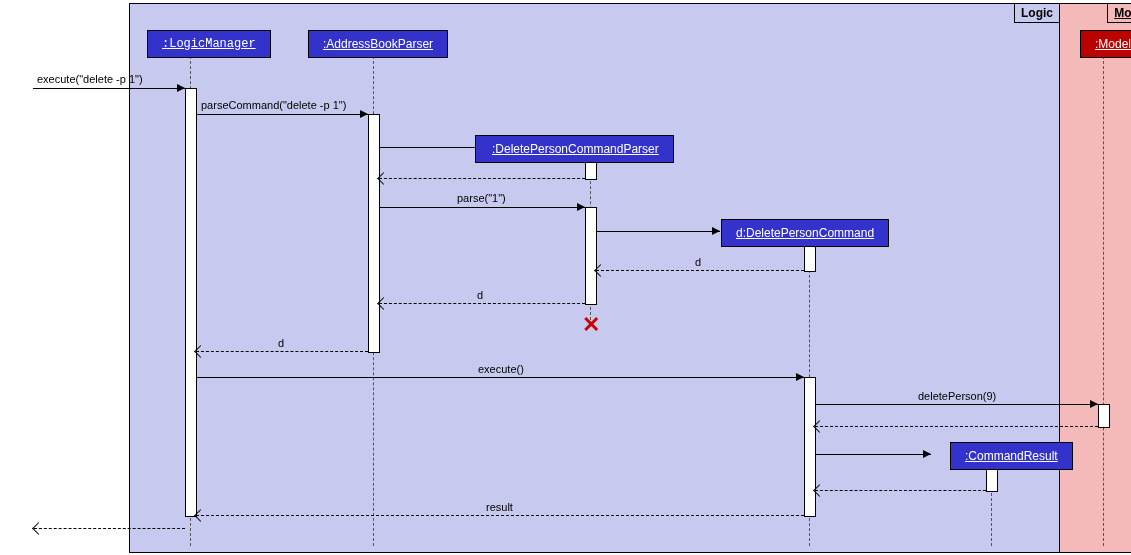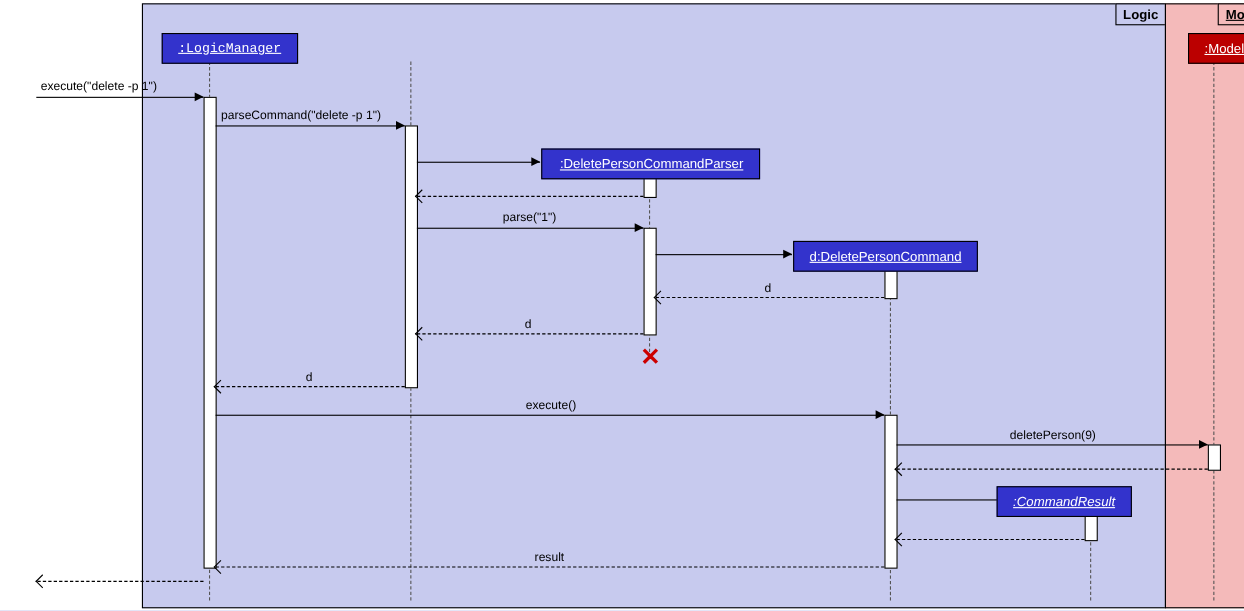--- a/index.html
+++ b/index.html
@@ -129,23 +129,24 @@
 <div class="container">
 
   <div class="package logic-pkg">
     <div class="package-label logic-label">Logic</div>
   </div>
   <div class="package model-pkg">
     <div class="package-label model-label">Model</div>
   </div>
 
   <div class="object-box" style="left:118px; top:30px;font-family:Liberation Mono, monospace;">:LogicManager</div>
-  <div class="object-box" style="left:463px; top:135px;padding-left:16px;">:DeletePersonCommandParser</div>
+  <div class="object-box" style="left:279px; top:30px;">:AddressBookParser</div>
+  <div class="object-box" style="left:446px; top:135px;padding-left:16px;">:DeletePersonCommandParser</div>
   <div class="object-box" style="left:692px; top:219px;">d:DeletePersonCommand</div>
-  <div class="object-box" style="left:877px; top:442px;font-style:italic;">:CommandResult</div>
+  <div class="object-box" style="left:921px; top:442px;">:CommandResult</div>
   <div class="object-box red" style="left:1051px; top:30px;">:Model</div>
 
   <div class="lifeline" style="left:161px; top:56px; height:490px;"></div>
   <div class="lifeline" style="left:344px; top:56px; height:490px;"></div>
   <div class="lifeline" style="left:561px; top:161px; height:159px;"></div>
   <div class="lifeline" style="left:780px; top:245px; height:301px;"></div>
   <div class="lifeline" style="left:962px; top:468px; height:78px;"></div>
   <div class="lifeline" style="left:1074px; top:56px; height:490px;"></div>
 
   <div class="activation" style="left:156px; top:88px; height:427px;"></div>

